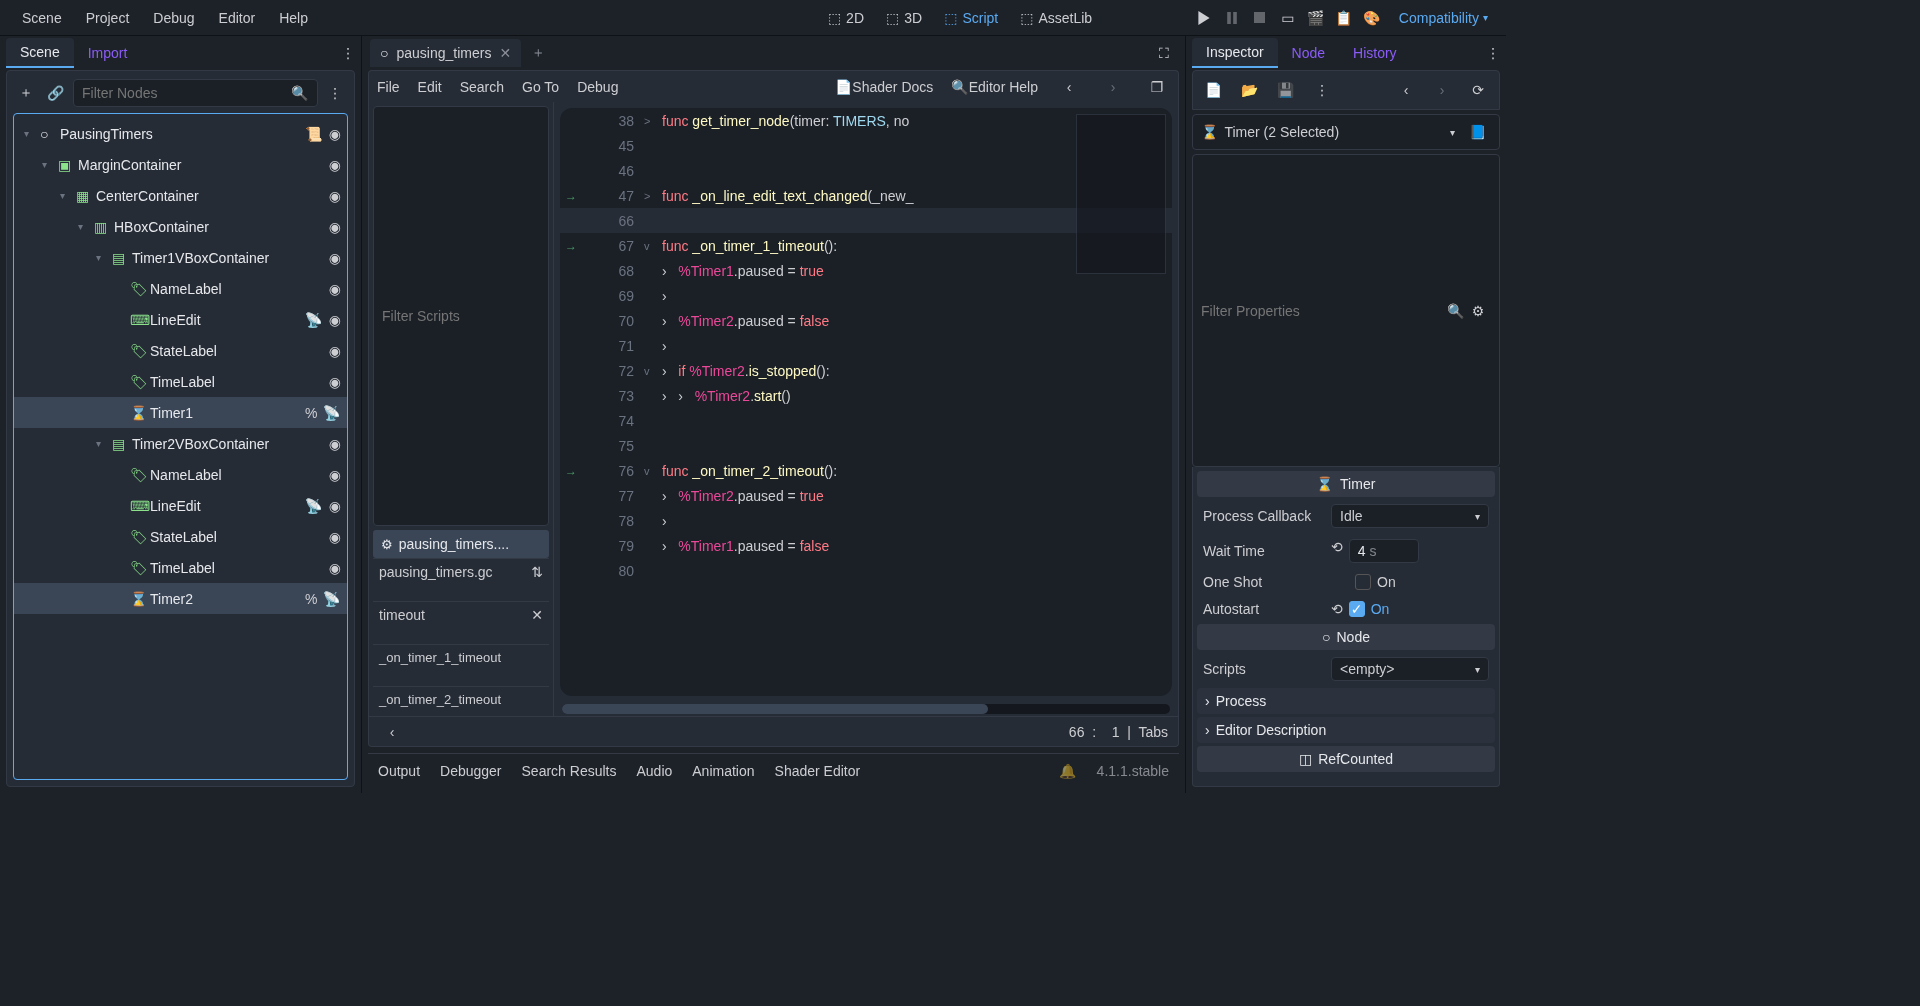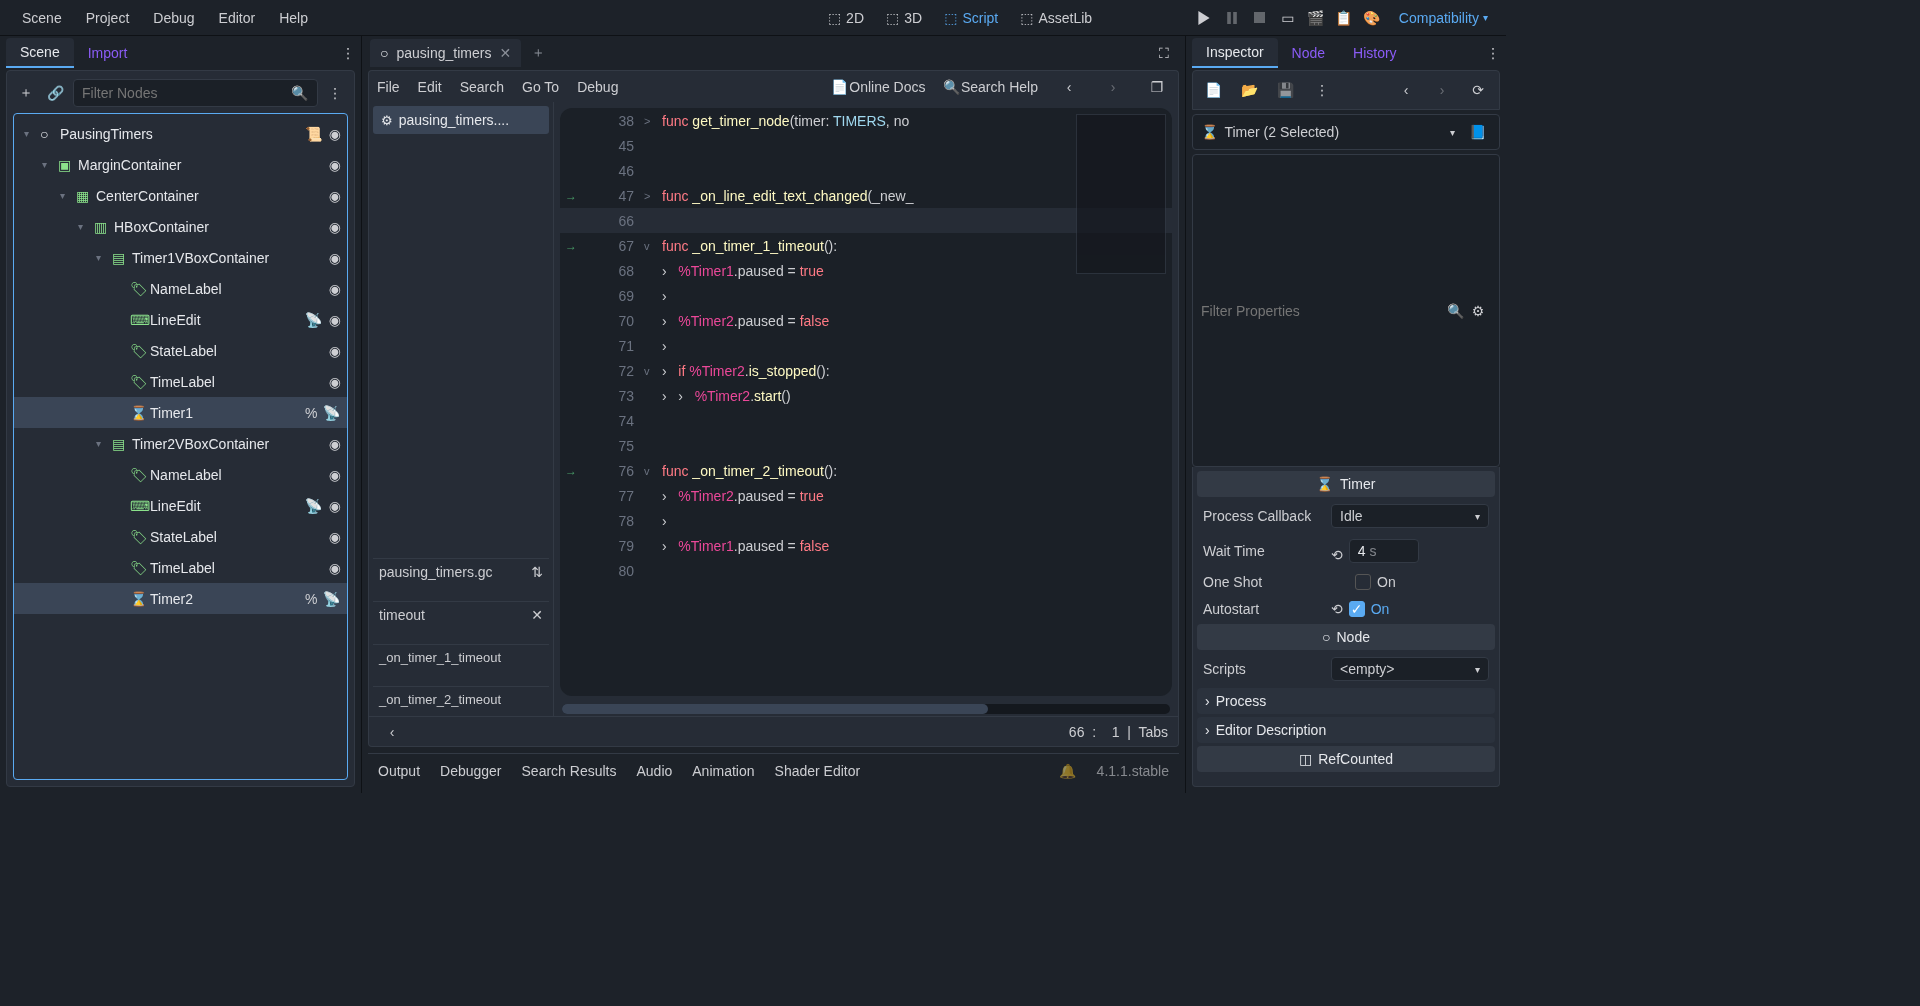--- a/index.html
+++ b/index.html
@@ -59,21 +59,21 @@
 .bool{color:#ff7a85}
 .minimap{position:absolute;top:6px;right:6px;width:90px;height:160px;background:#14181e;border:1px solid #333a45;opacity:.7}
 .status{height:30px;background:#262c36;margin:0 6px 6px 6px;border:1px solid #333a45;border-top:none;display:flex;align-items:center;padding:0 10px;color:#cdced2;border-radius:0 0 4px 4px}
 .bottom-tabs{height:34px;background:#1d2229;margin:0 6px 6px 6px;display:flex;align-items:center;gap:20px;padding:0 10px;color:#cdced2;border-top:1px solid #333a45}
 .insp-tool{display:flex;align-items:center;gap:10px;padding:6px 8px;background:#262c36;margin:0 6px;border:1px solid #333a45;border-radius:4px 4px 0 0}
 .obj-sel{display:flex;align-items:center;background:#1b2027;border:1px solid #333a45;border-radius:4px;padding:4px 8px;margin:4px 6px;gap:6px}
 .insp-body{background:#262c36;margin:0 6px 6px 6px;border:1px solid #333a45;border-top:none;flex:1;padding:4px;display:flex;flex-direction:column;gap:3px;border-radius:0 0 4px 4px}
 .sect{background:#333a45;text-align:center;padding:5px;border-radius:4px;color:#e6e8ec;display:flex;align-items:center;justify-content:center;gap:6px}
 .prop{display:flex;align-items:center;padding:4px 6px;gap:8px}
 .prop .pl{flex:0 0 120px;color:#cdced2}
-.prop .pv{flex:1;display:flex;align-items:flex-end;gap:6px}
+.prop .pv{flex:1;display:flex;align-items:flex-start;gap:6px}
 .dd{flex:1;background:#1b2027;border:1px solid #333a45;border-radius:4px;padding:3px 8px;display:flex;justify-content:space-between;align-items:center}
 .num-in{background:#1b2027;border:1px solid #333a45;border-radius:4px;padding:3px 8px;width:70px;color:#e6e8ec}
 .chk{width:16px;height:16px;border:1px solid #555;border-radius:3px;display:inline-flex;align-items:center;justify-content:center}
 .chk.on{background:#5aaaf2;border-color:#5aaaf2;color:#fff}
 .fold-sect{background:#2b323d;padding:5px 8px;border-radius:4px;display:flex;align-items:center;gap:6px;color:#e6e8ec;font-weight:500}
 svg{display:block}
 .compat{color:#5aaaf2;display:flex;align-items:center;gap:4px;padding:4px 8px}
 .scrollh{height:10px;background:#14181e;margin:2px 8px;border-radius:5px;position:relative}
 .scrollh::after{content:'';position:absolute;left:0;width:70%;height:100%;background:#3a4556;border-radius:5px}
 </style>
@@ -305,28 +305,32 @@
       <div class="expand ibtn">⛶</div>
     </div>
     <div class="script-menus">
       <span id="smenus" class="row" style="gap:18px">
           <span>File</span>
           <span>Edit</span>
           <span>Search</span>
           <span>Go To</span>
           <span>Debug</span>
         </span>
-      <span style="margin-left:auto" class="row">📄 <span>Online Docs</span></span>
-      <span class="row">🔍 <span>Search Help</span></span>
+      <span style="margin-left:auto" class="row">📄 <span>Shader Docs</span></span>
+      <span class="row">🔍 <span>Editor Help</span></span>
       <span class="ibtn">‹</span>
       <span class="ibtn" style="opacity:.4">›</span>
       <span class="ibtn">❐</span>
     </div>
     <div class="script-body">
       <div class="script-side">
+        <div class="filter">
+          <input placeholder="Filter Scripts" style="">
+            <span>🔍</span>
+        </div>
         <div class="side-item sel">⚙ <span>pausing_timers....</span></div>
         <div class="side-bottom">
           <div class="side-row">
               <span>pausing_timers.gc</span>
               <span>⇅</span>
             </div>
           <div class="side-row">
               <span>timeout</span>
               <span>✕</span>
             </div>

